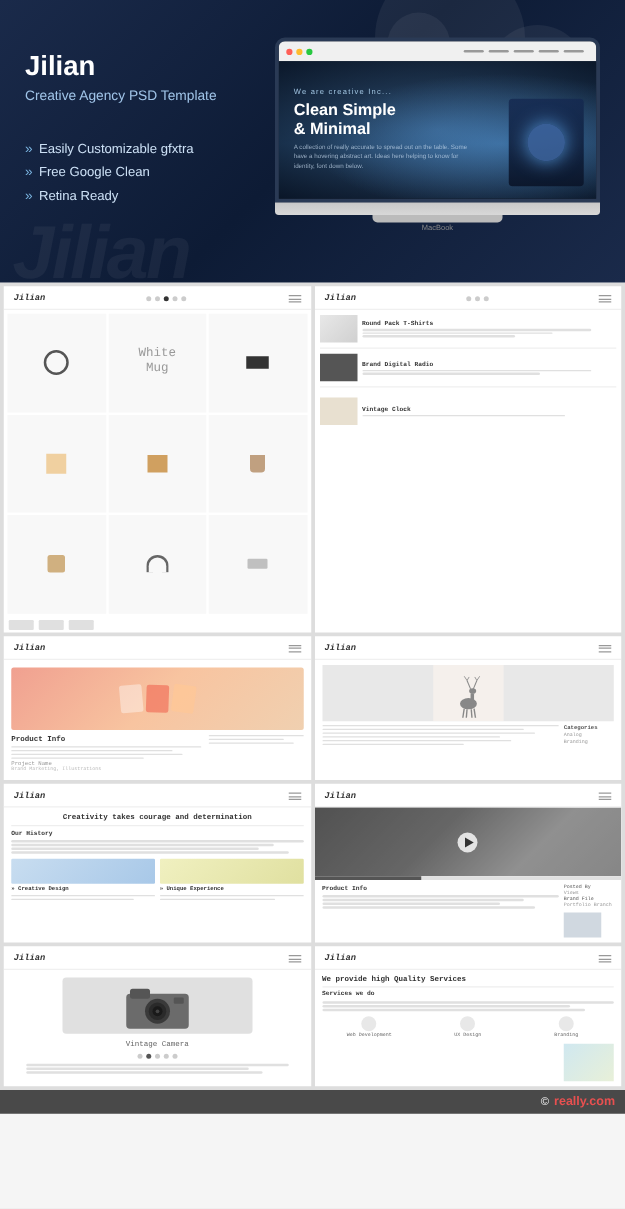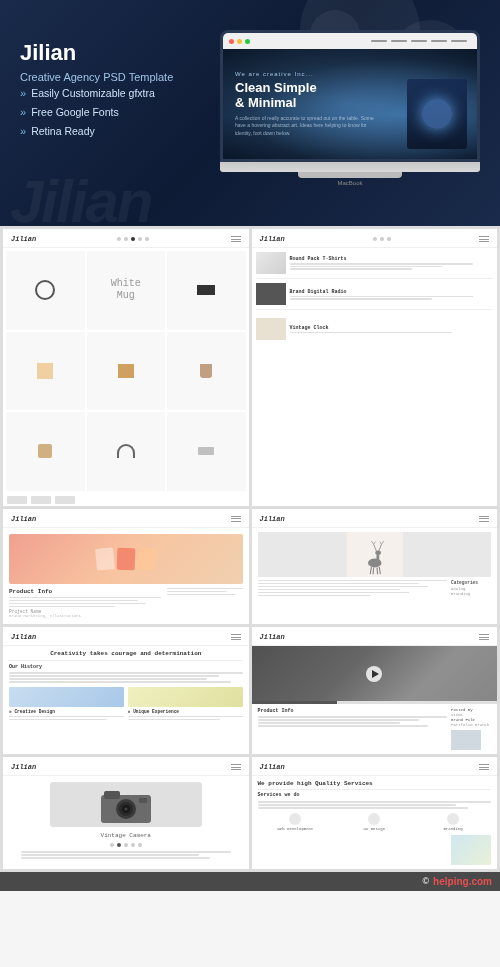--- a/index.html
+++ b/index.html
@@ -38,21 +38,21 @@
     .hero-title {
       font-size: 22px;
       font-weight: bold;
       color: white;
       line-height: 1.2;
       margin-bottom: 4px;
     }
     .hero-subtitle {
       font-size: 11px;
       color: #a0c4e8;
-      margin-bottom: 2px;
+      margin-bottom: 28px;
       line-height: 1.3;
     }
     .hero-features {
       list-style: none;
     }
     .hero-features li {
       font-size: 10.5px;
       color: #cce0f5;
       margin-bottom: 7px;
       display: flex;
@@ -543,21 +543,21 @@
   <div class="circle" style="width:120px;height:120px;top:-30px;right:80px;"></div>
   <div class="circle" style="width:80px;height:80px;top:20px;right:30px;"></div>
   <div class="circle" style="width:50px;height:50px;top:10px;right:140px;"></div>
 
   <div class="hero-content">
     <div class="hero-text">
       <div class="hero-title">Jilian</div>
       <div class="hero-subtitle">Creative Agency PSD Template</div>
       <ul class="hero-features">
         <li>Easily Customizable gfxtra</li>
-        <li>Free Google Fonts</li>
+        <li>Free Google Clean</li>
         <li>Retina Ready</li>
       </ul>
     </div>
 
     <div class="hero-laptop">
       <div class="laptop-mockup">
         <div class="laptop-topbar">
           <div class="laptop-dot" style="background:#ff5f57;"></div>
           <div class="laptop-dot" style="background:#febc2e;"></div>
           <div class="laptop-dot" style="background:#28c840;"></div>
@@ -951,14 +951,14 @@
       <div style="display:flex;justify-content:flex-end;margin-top:4px;">
         <div style="width:40px;height:30px;background:linear-gradient(135deg,#d0e8f0,#e8f0d8);"></div>
       </div>
     </div>
   </div>
 
 </div>
 
 <div class="watermark-bar">
   <span class="watermark-text">©</span>
-  <span class="watermark-site">helping.com</span>
+  <span class="watermark-site">really.com</span>
 </div>
 
 </body></html>

